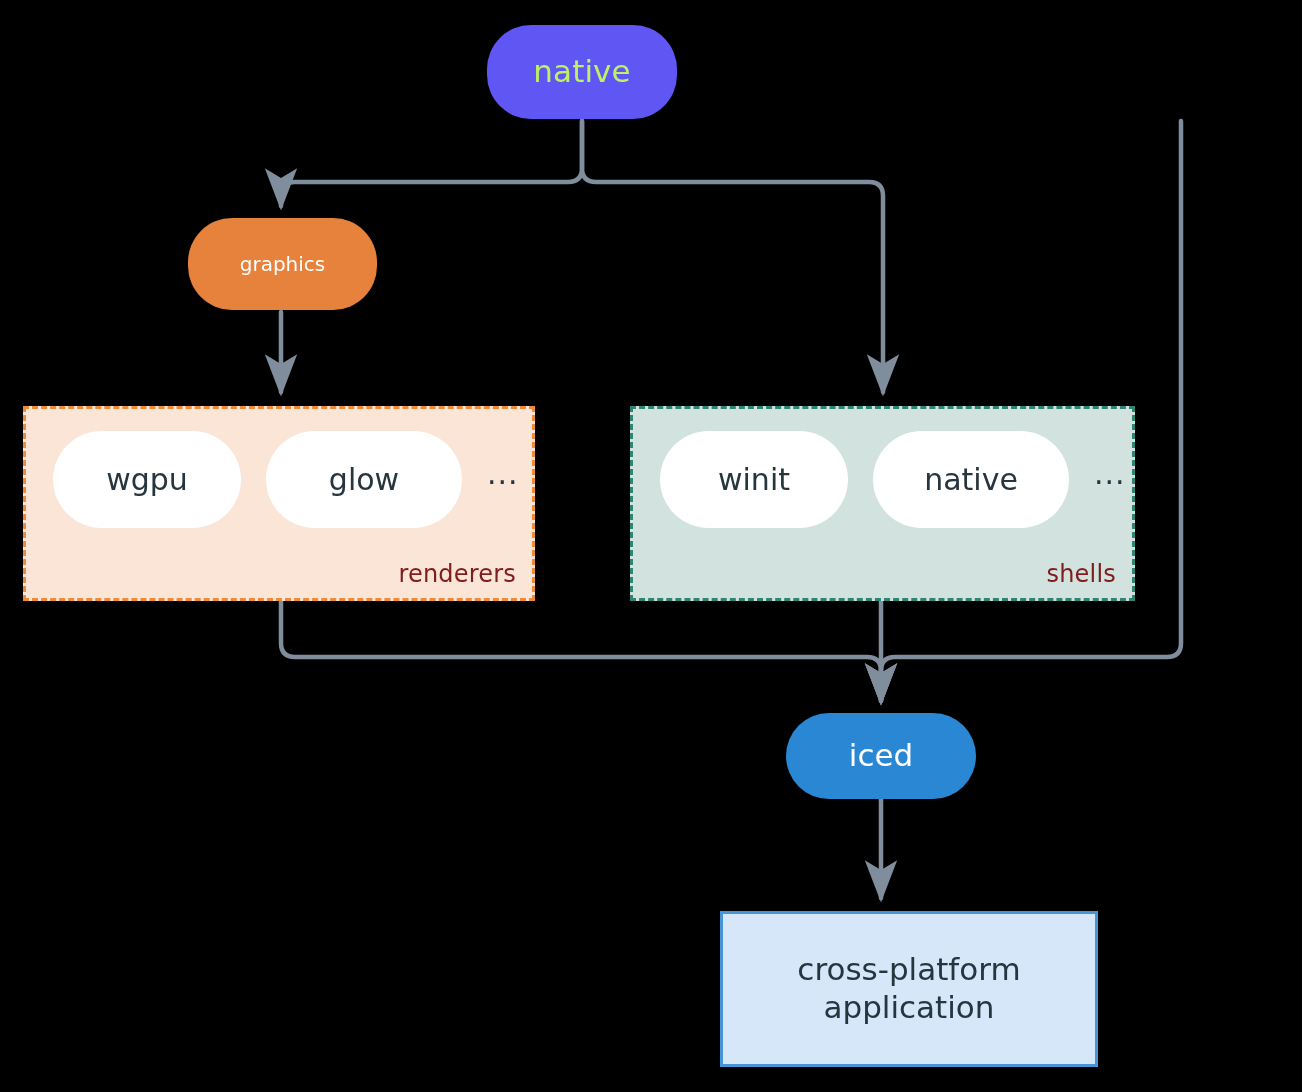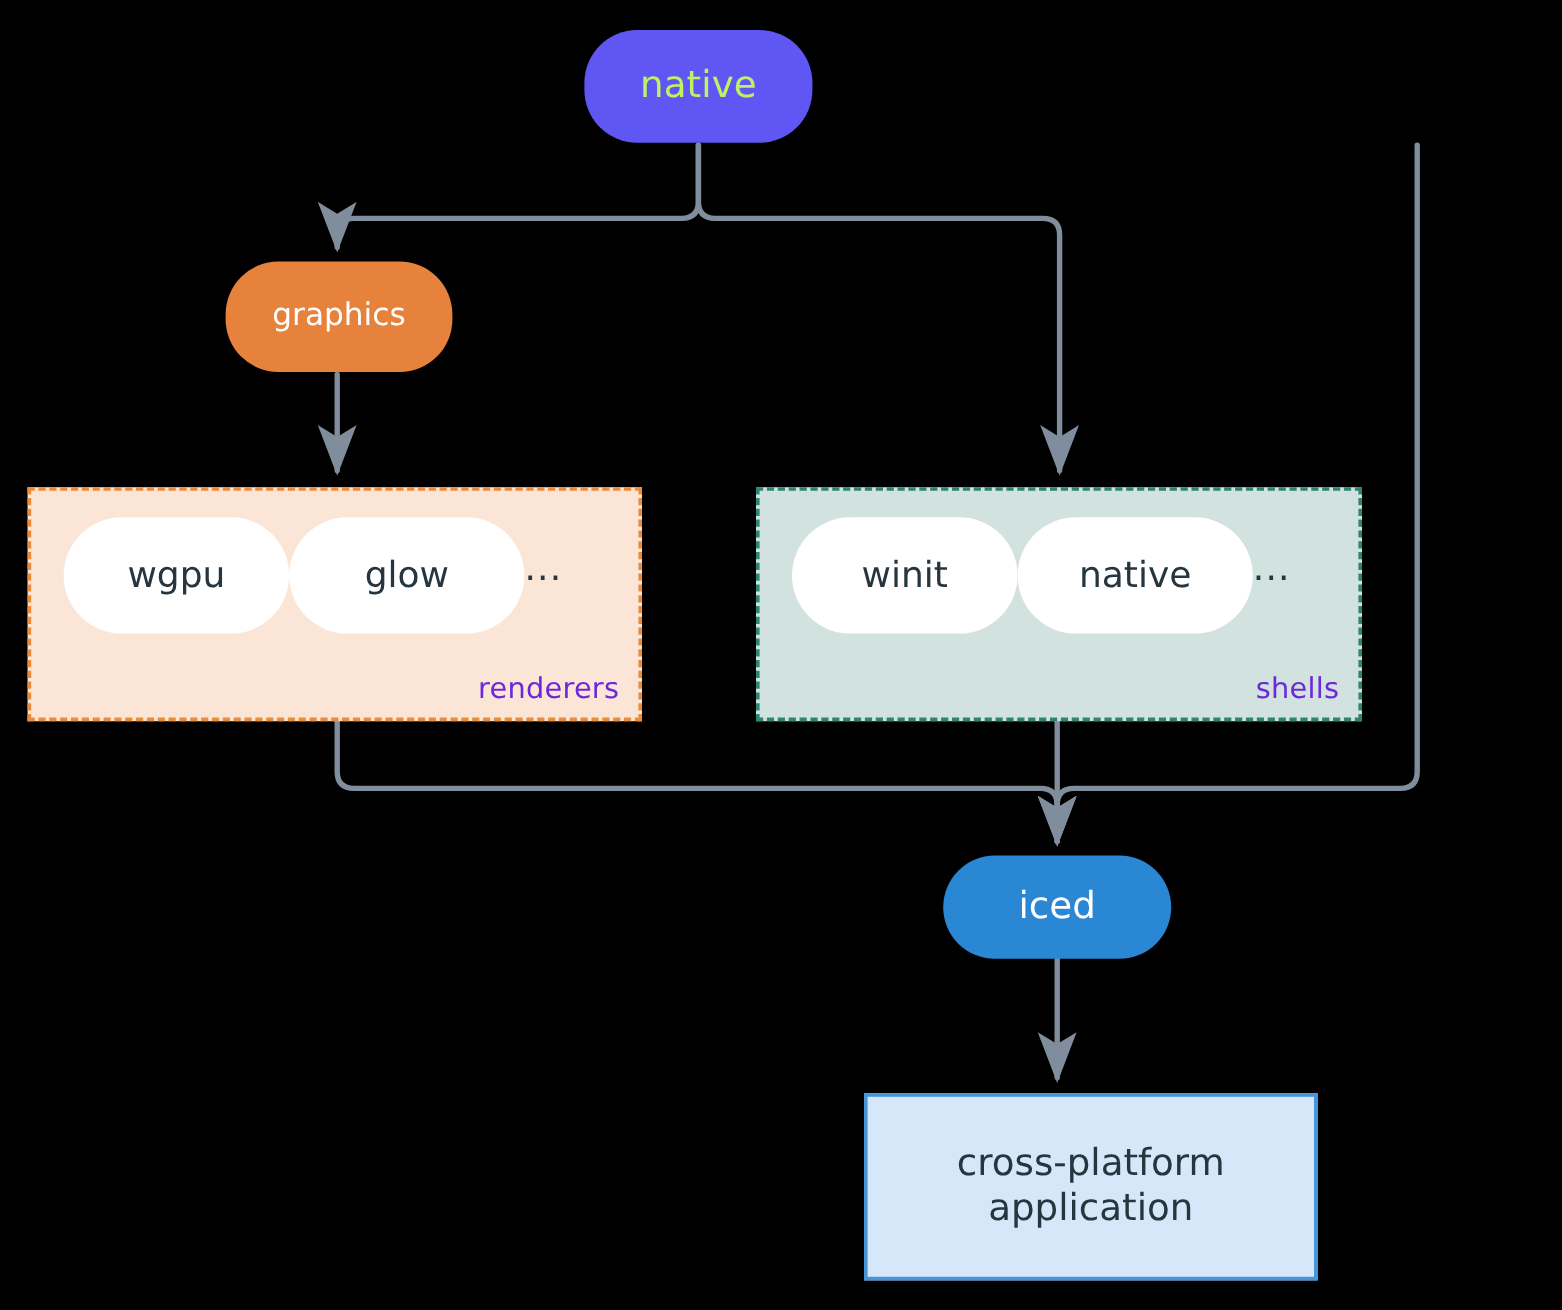--- a/index.html
+++ b/index.html
@@ -55,21 +55,21 @@
     left: 1087px; top: 25px;
     width: 190px; height: 94px;
     background: #5F56F3;
   }
   .node-graphics {
     left: 188px;  top: 218px;
     width: 189px; height: 92px;
     background: #E6823C;
     border-radius: 44px;
     color: #ffffff;
-    font-size: 26px;
+    font-size: 20px;
   }
   .node-iced {
     left: 786px;  top: 713px;
     width: 190px; height: 86px;
     background: #2A87D4;
     border-radius: 43px;
     color: #ffffff;
     font-size: 31px;
   }
   .node-app {
@@ -96,30 +96,31 @@
     left: 630px; top: 406px;
     width: 505px; height: 195px;
     background: #D2E2DE;
     border: 3px dashed #2E8573;
   }
   .group-label {
     position: absolute;
     right: 16px;
     bottom: 10px;
     font-size: 24px;
-    color: #6d28d9;
+    color: #7f1d1d;
     letter-spacing: 0.2px;
   }
 
   
   .inner-row {
     position: absolute;
     left: 0; top: 0;
     display: flex;
     align-items: center;
+    gap: 25px;
   }
   .inner-pill {
     box-sizing: border-box;
     display: flex;
     align-items: center;
     justify-content: center;
     background: #ffffff;
     border-radius: 50px;
     color: #27353F;
     font-size: 30px;

